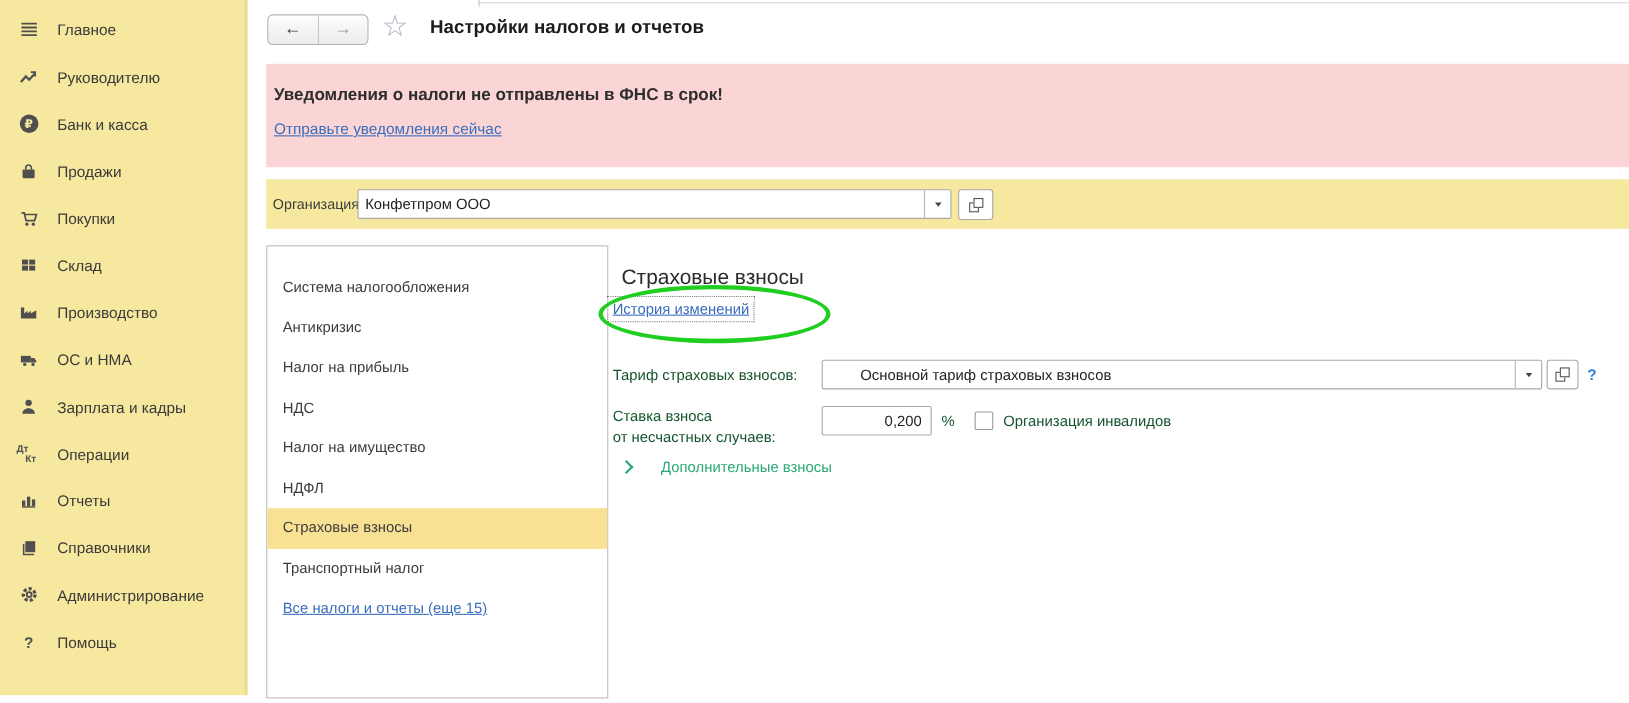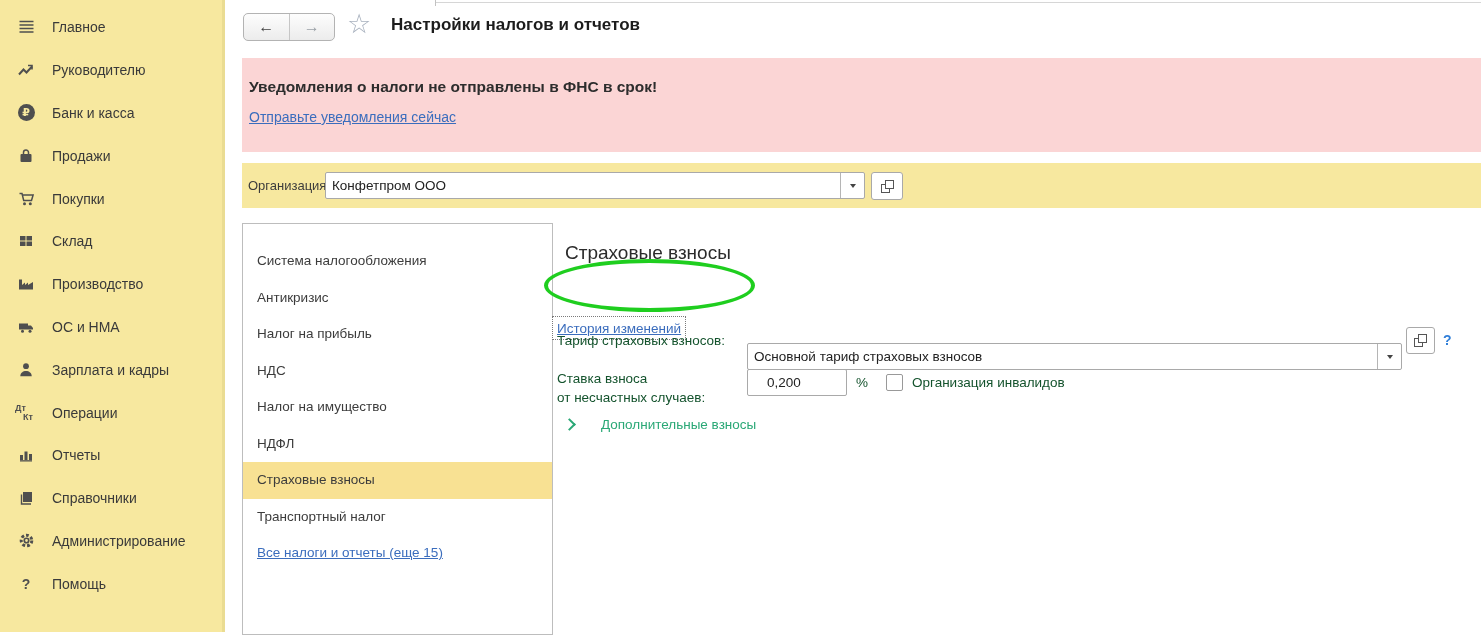--- a/index.html
+++ b/index.html
@@ -61,33 +61,33 @@
   .settings-list{position:absolute;left:242px;top:223px;width:311px;height:412px;background:#fff;
                  border:1px solid #bdbdbd;box-sizing:border-box;padding-top:19px;}
   .sl-item{height:36.5px;line-height:36.5px;padding-left:14px;font-size:13.5px;color:#3c3c3c;
            white-space:nowrap;cursor:pointer;}
   .sl-item.selected{background:#f8e193;}
   .sl-more{height:36.5px;line-height:36.5px;padding-left:14px;font-size:13.5px;white-space:nowrap;}
 
   
   .content{position:absolute;left:550px;top:223px;right:0;bottom:0;}
   .c-heading{position:absolute;left:15px;top:3px;font-size:19px;font-weight:400;color:#2b2b2b;white-space:nowrap;}
-  .hist{position:absolute;left:2px;top:46px;border:1px dotted #7a7a7a;padding:2px 4px;background:#fff;margin-top:47px;}
+  .hist{position:absolute;left:2px;top:46px;border:1px dotted #7a7a7a;padding:2px 4px;background:#fff;}
   .hist a{font-size:13.5px;}
   .annotation{position:absolute;left:-6px;top:36px;width:203px;height:45px;border:4.5px solid #1fce1f;
               border-radius:50%;pointer-events:none;z-index:5;}
   .f-label{position:absolute;font-size:13.5px;color:#14532d;white-space:nowrap;}
   .tariff-label{left:7px;top:104px;line-height:27px;}
-  .tariff-combo{left:197px;top:120px;width:655px;height:27px;}
+  .tariff-combo{left:197px;top:104px;width:655px;height:27px;padding-left:28px;}
   .tariff-pick{left:856px;top:104px;width:29px;height:27px;}
   .help{position:absolute;left:893px;top:104px;line-height:27px;color:#2f7ed8;font-weight:700;font-size:14px;cursor:pointer;}
   .rate-label{left:7px;top:146px;line-height:19px;}
   .rate-input{position:absolute;left:197px;top:146px;width:100px;height:27px;border:1px solid #a9a9a9;
-              border-radius:2px;box-sizing:border-box;font-size:13.5px;text-align:left;
-              padding:0 19px;color:#222;font-family:inherit;background:#fff;}
+              border-radius:2px;box-sizing:border-box;font-size:13.5px;text-align:right;
+              padding:0 8px;color:#222;font-family:inherit;background:#fff;}
   .pct{left:306px;top:146px;line-height:27px;}
   .cb{position:absolute;left:336px;top:151px;width:15px;height:15px;background:#fff;
       border:1px solid #999;border-radius:2px;cursor:pointer;}
   .cb-label{left:362px;top:146px;line-height:27px;}
   .addl{position:absolute;left:13px;top:194px;display:flex;align-items:center;gap:27px;cursor:pointer;}
   .addl span.txt{color:#2aa876;font-size:13.5px;white-space:nowrap;}
   .chev{width:7px;height:7px;border-top:2px solid #2aa876;border-right:2px solid #2aa876;
         transform:rotate(45deg);flex:none;margin-left:2px;}
 </style>
 </head>

